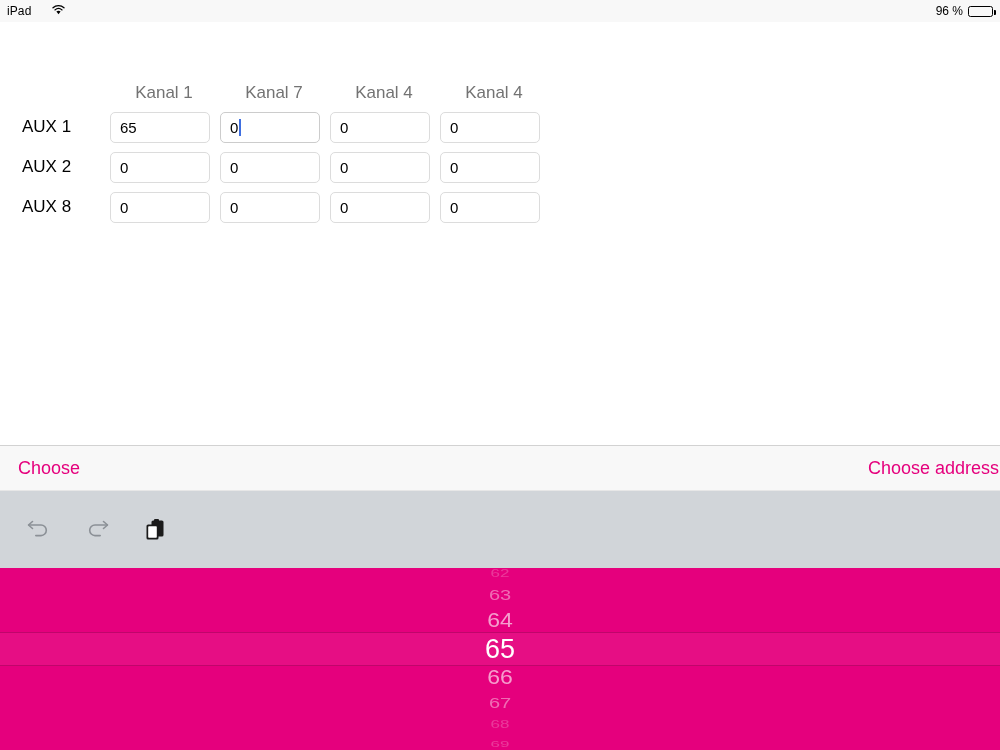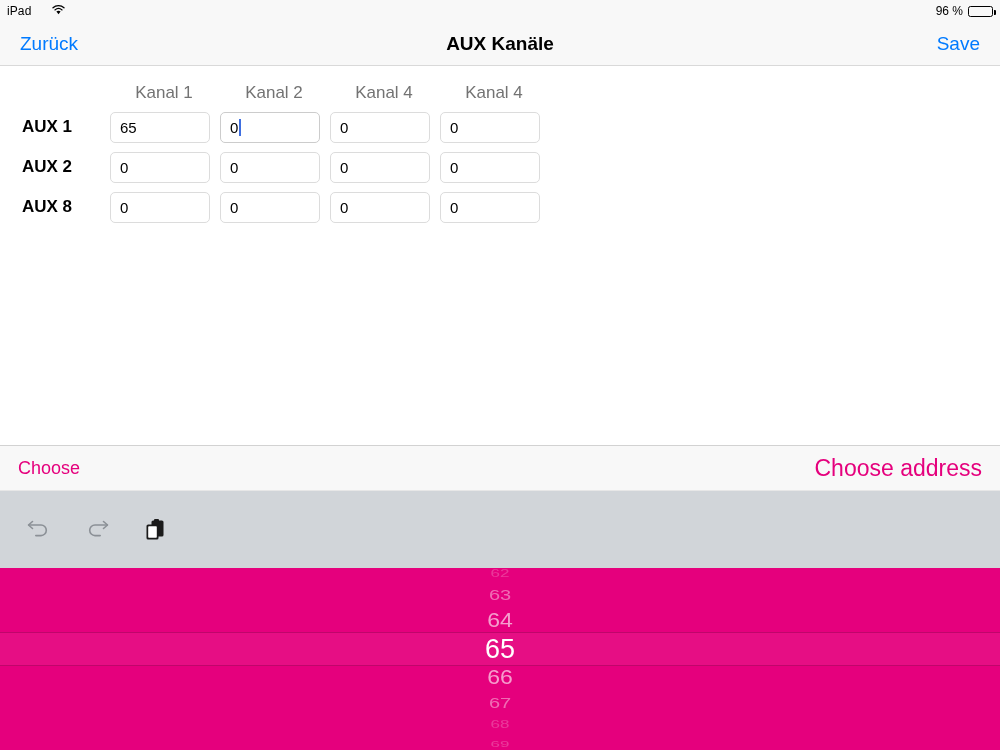--- a/index.html
+++ b/index.html
@@ -134,21 +134,20 @@
     align-items: center;
     height: 40px;
   }
   .grid-row.header-row { height: 28px; }
 
   .row-label {
     width: 88px;
     font-size: 17px;
     color: #000000;
     text-align: left;
-    font-weight: bold;
   }
   .col-head {
     width: 108px;
     margin-right: 2px;
     font-size: 17px;
     color: #737373;
     text-align: center;
   }
   .cell {
     width: 100px;
@@ -190,22 +189,22 @@
   }
   .accessory-cancel {
     position: absolute;
     left: 18px;
     font-size: 18px;
     color: #e5007d;
     cursor: pointer;
   }
   .accessory-choose {
     position: absolute;
-    right: 18px;
-    font-size: 23px;
+    right: 1px;
+    font-size: 18px;
     color: #e5007d;
     cursor: pointer;
   }
 
   
   .edit-toolbar {
     position: absolute;
     top: 490px; left: 0;
     width: 1000px;
     height: 78px;
@@ -279,32 +278,27 @@
       </span>
     </div>
     <div class="status-right">
       <span>96 %</span>
       <span class="battery">
         <span class="battery-fill" id="battery-fill" style="width: 96%;"></span>
       </span>
     </div>
   </div>
 
-  <div class="nav-bar">
-    <div class="nav-back">Zurück</div>
-    <div class="nav-title">AUX Kanäle</div>
-    <div class="nav-save">Save</div>
-  </div>
 
   <div class="content">
     <div class="grid" id="grid">
         <div class="grid-row header-row">
           <div class="row-label"></div>
           <div class="col-head">Kanal 1</div>
-          <div class="col-head">Kanal 2</div>
+          <div class="col-head">Kanal 7</div>
           <div class="col-head">Kanal 4</div>
           <div class="col-head">Kanal 4</div>
         </div>
         <div class="grid-row">
           <div class="row-label">AUX 1</div>
           <div class="cell">
             <span>65</span>
           </div>
           <div class="cell focused">
             <span>0</span>

